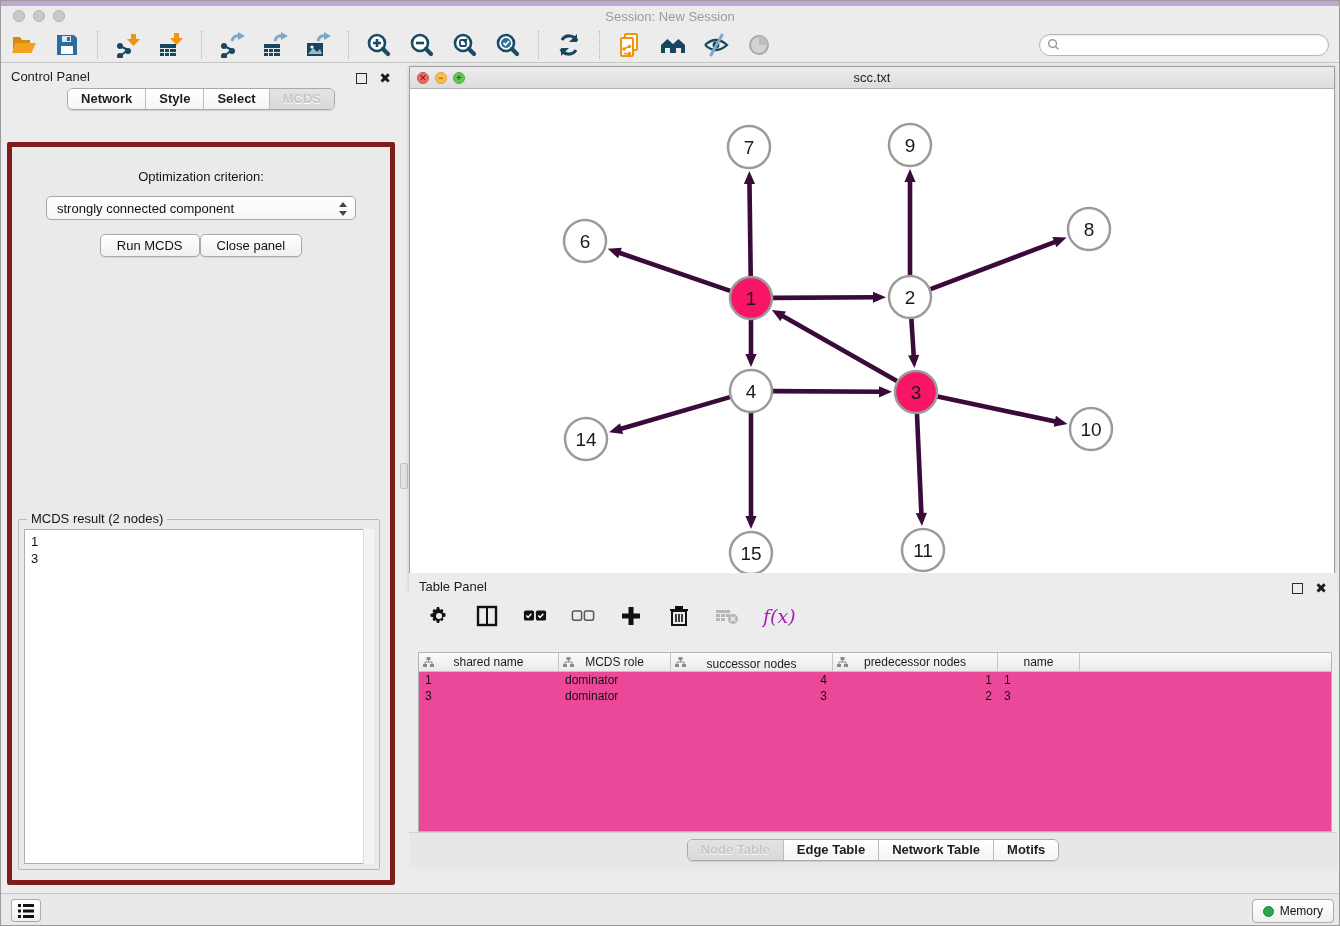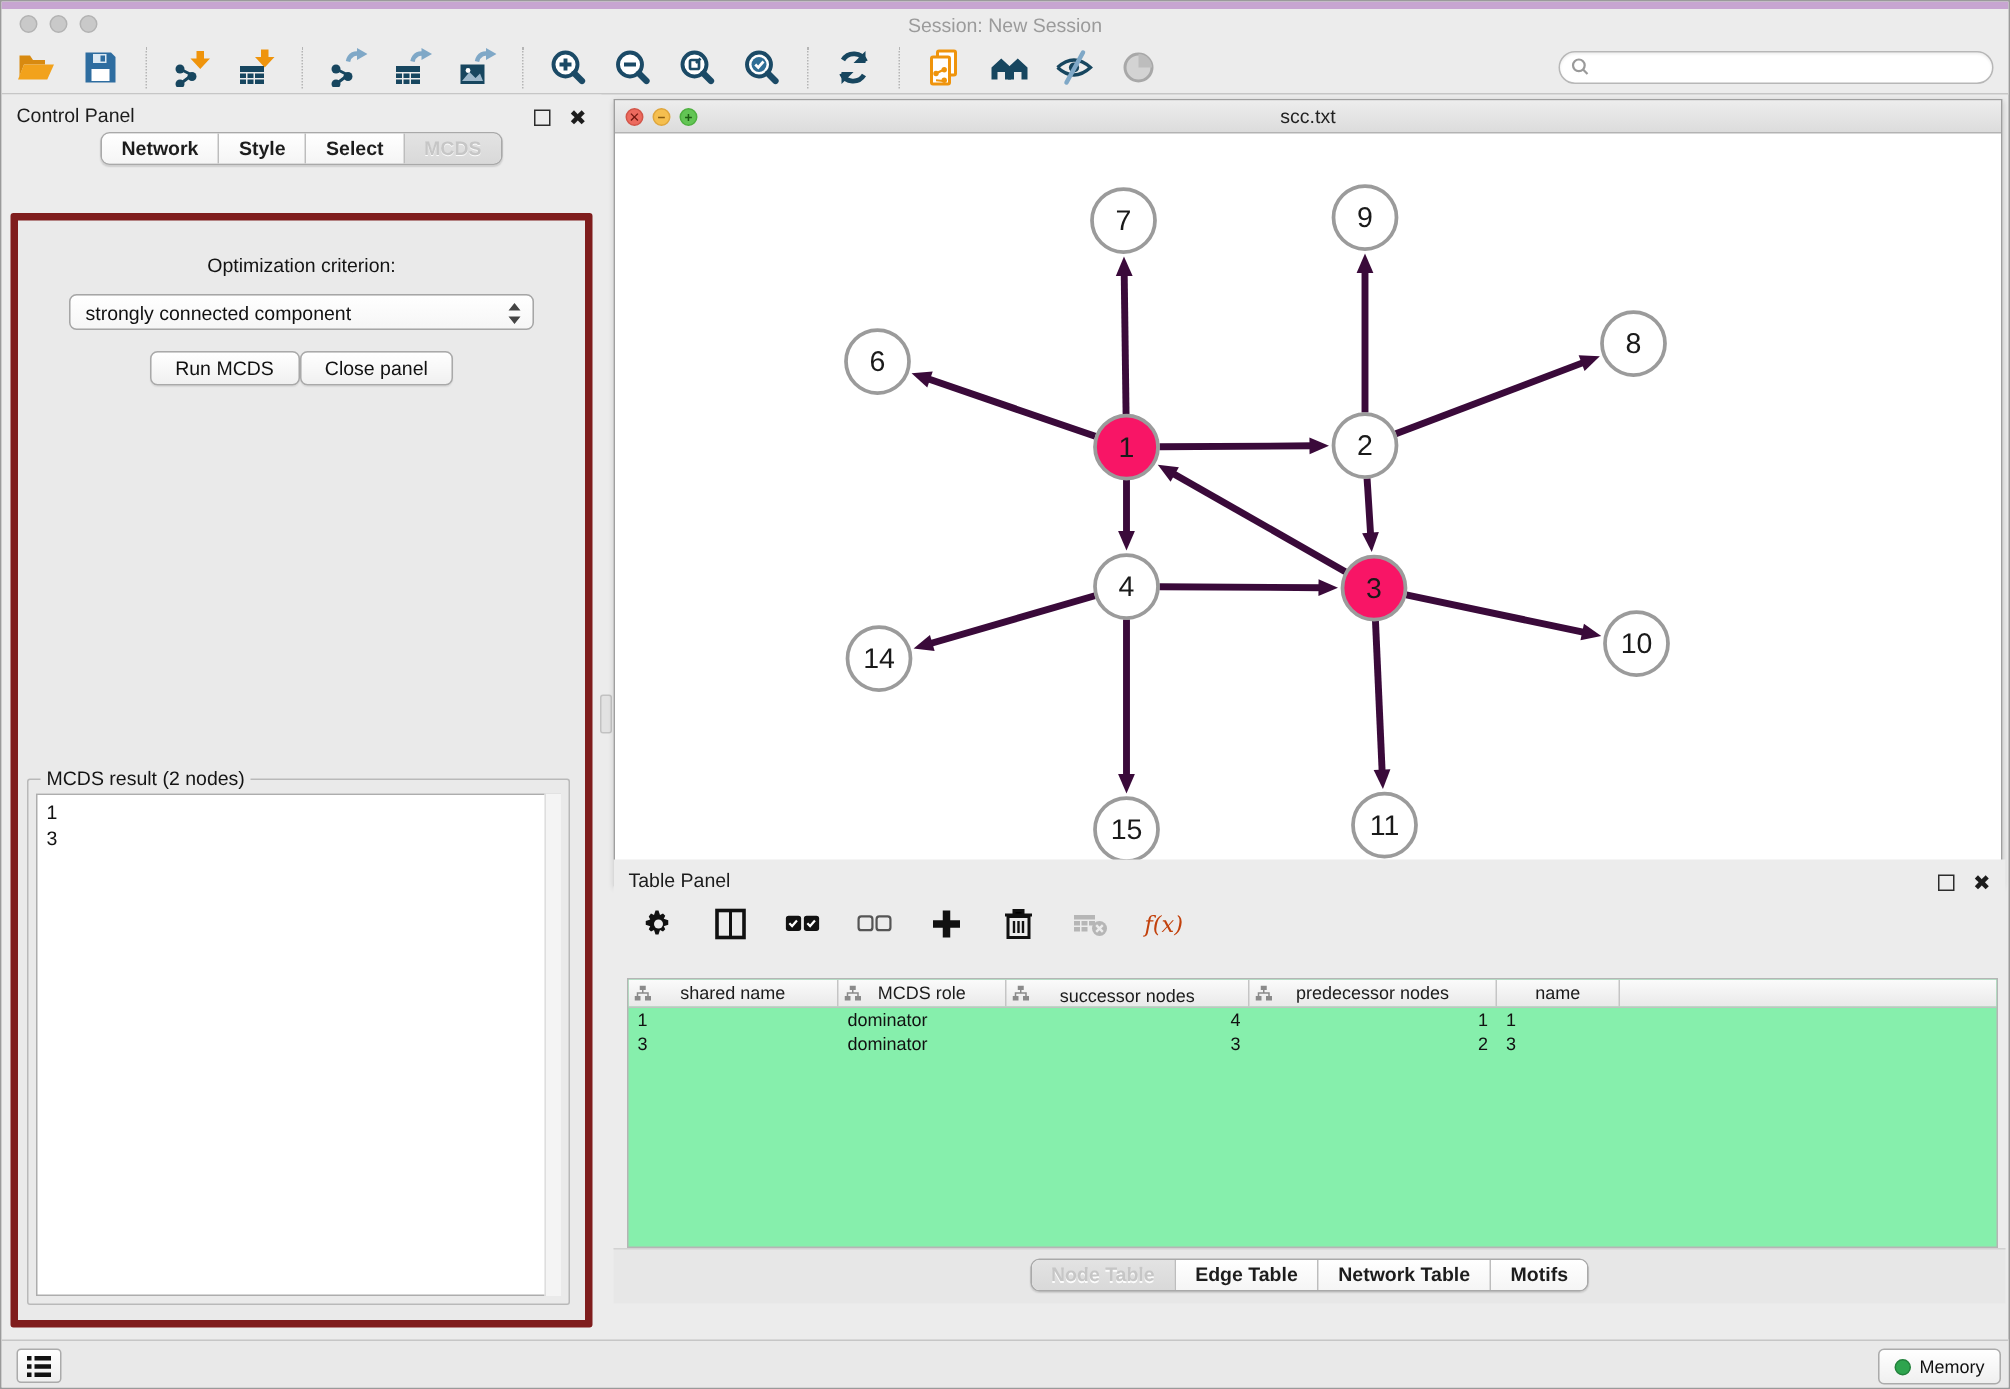--- a/index.html
+++ b/index.html
@@ -81,22 +81,22 @@
   .nl-red   { background:#ec6a5e; border:1px solid #d25549; color:#70150d; }
   .nl-yel   { background:#f5bf4f; border:1px solid #dfa63c; color:#8a5d10; }
   .nl-grn   { background:#62c554; border:1px solid #4eb03f; color:#1c5e13; }
   .net-titlebar .title { flex:1; text-align:center; font-size:13px; color:#222; }
   .net-canvas { width:924px; height:501px; display:block; background:#fff; }
 
   
   .table-panel { position:absolute; left:408px; top:572px; width:928px; height:296px; background:#ececec; }
   .tp-toolbar { display:flex; align-items:center; gap:24px; padding:10px 0 8px 18px; }
   .tp-ico { width:24px; height:24px; display:flex; align-items:center; justify-content:center; }
-  .fx { font-family:"DejaVu Serif","Liberation Serif",serif; font-style:italic; font-size:15px; color:#c2410c; }
-  .tp-card { position:absolute; left:9px; right:5px; top:79px; bottom:37px; background:#86efac;
+  .fx { font-family:"DejaVu Serif","Liberation Serif",serif; font-style:italic; font-size:19px; color:#a21caf; }
+  .tp-card { position:absolute; left:9px; right:5px; top:79px; bottom:37px; background:#ec4899;
              border:1px solid #b5b5b5; overflow:hidden; }
   .thead { display:flex; height:19px; border-bottom:1px solid #c2c2c2;
            background:linear-gradient(#fbfbfb,#e9e9e9); }
   .th { display:flex; align-items:center; justify-content:center; gap:4px; position:relative;
         border-right:1px solid #c5c5c5; font-size:12px; color:#1b1b1b; }
   .th .colicon { position:absolute; left:4px; top:4px; }
   .tr { display:flex; height:16px; align-items:center; }
   .td { font-size:12px; color:#111; padding:0 6px; overflow:hidden; white-space:nowrap; }
   .tp-footer { position:absolute; left:0; right:0; bottom:0; height:37px; background:#e7e7e7;
                border-top:1px solid #d2d2d2; }

